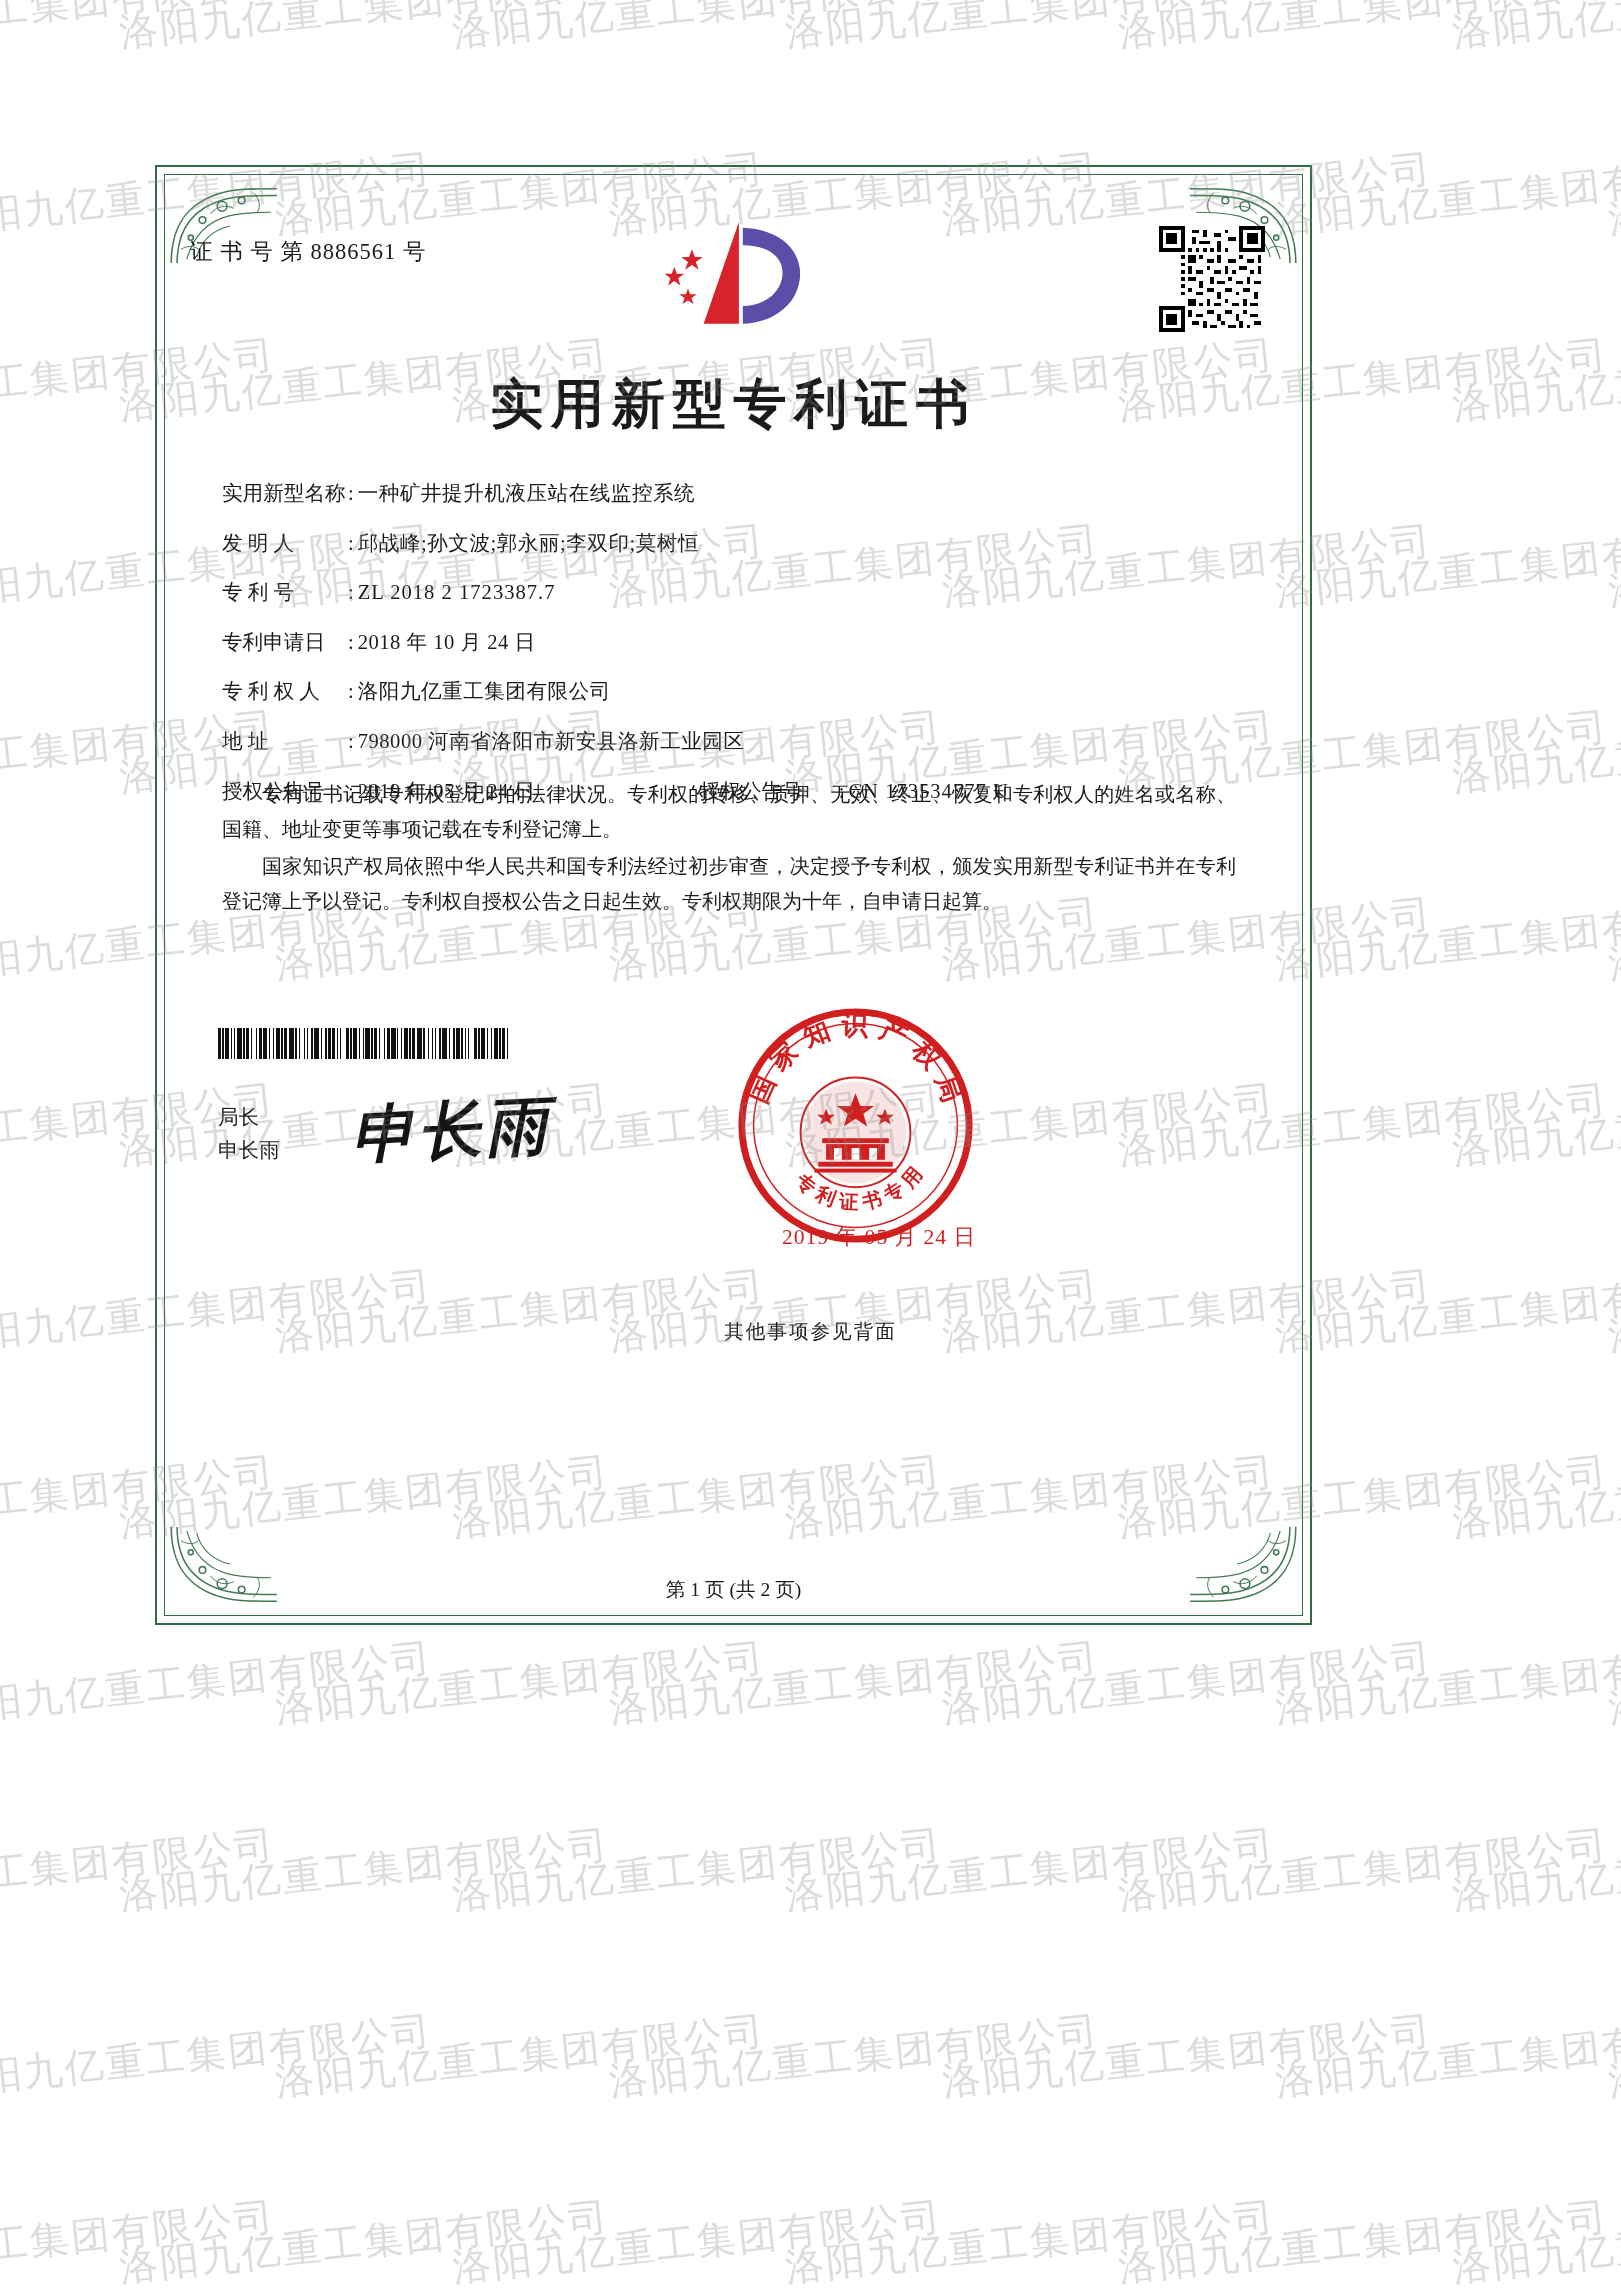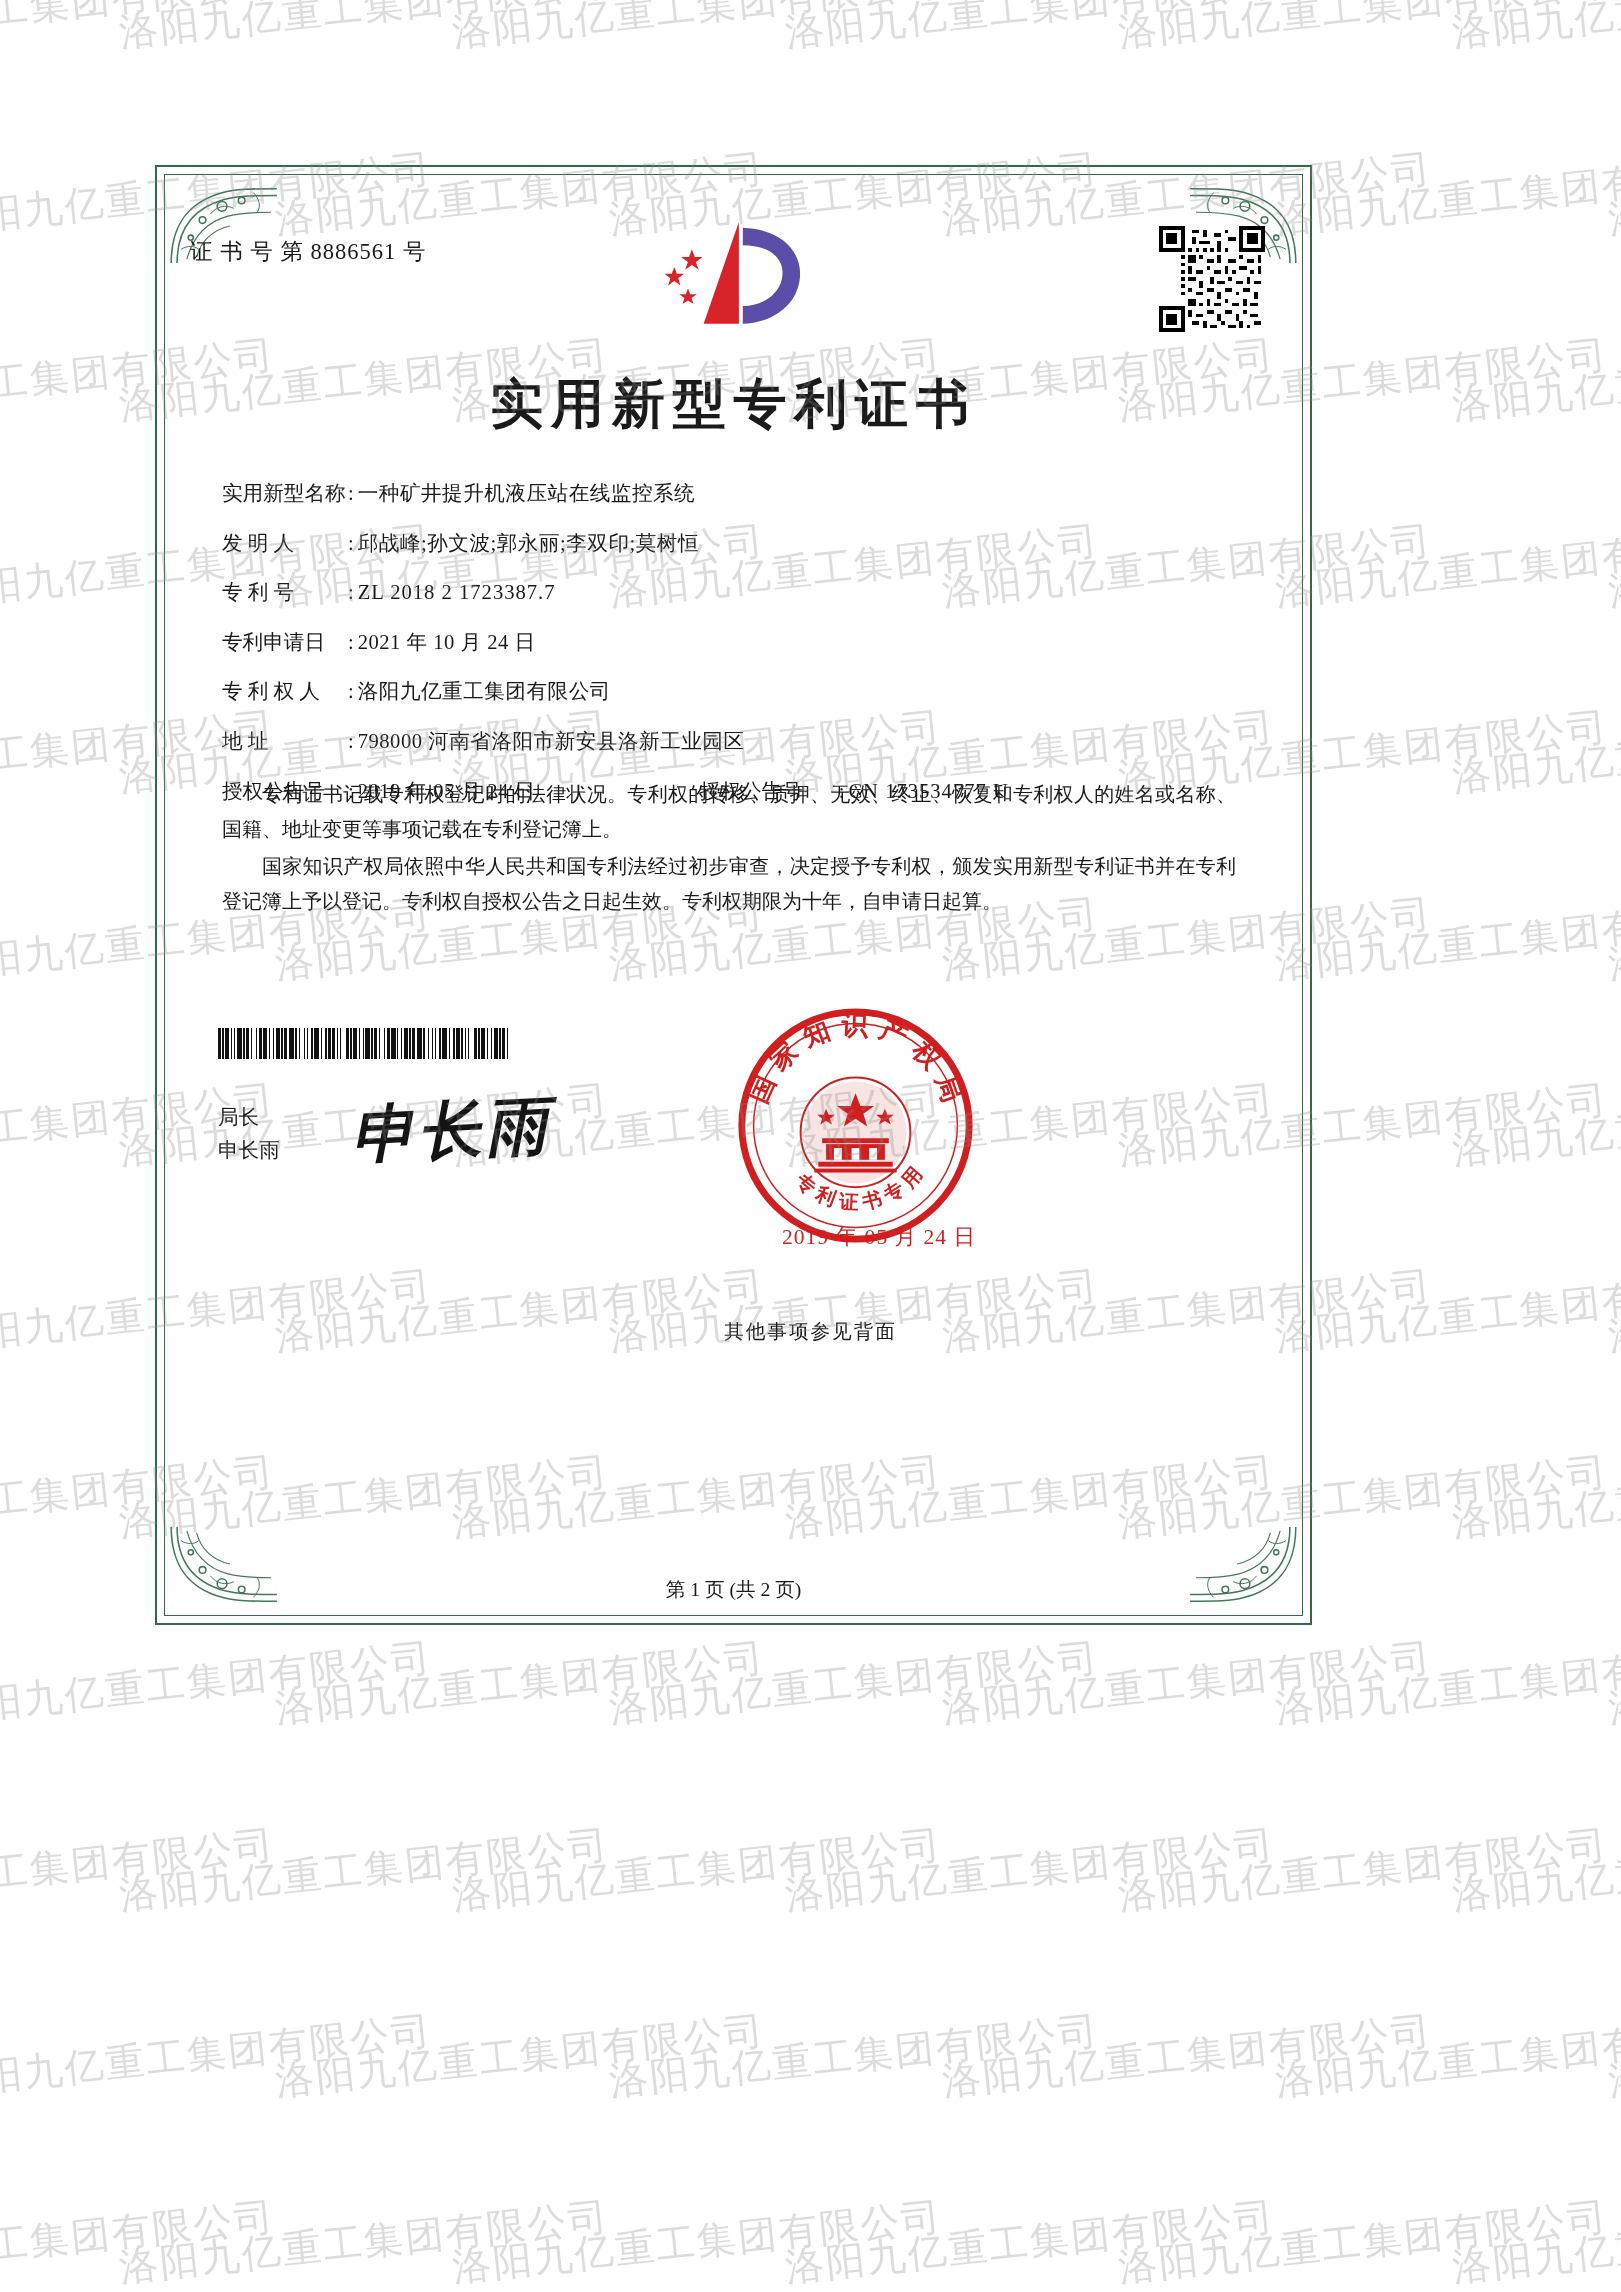--- a/index.html
+++ b/index.html
@@ -533,21 +533,21 @@
 
     <div class="field-row">
       <span class="field-label spread">专 利 号</span>
       <span class="field-colon">:</span>
       <span class="field-value mono-ish">ZL 2018 2 1723387.7</span>
     </div>
 
     <div class="field-row">
       <span class="field-label">专利申请日</span>
       <span class="field-colon">:</span>
-      <span class="field-value">2021 年 10 月 24 日</span>
+      <span class="field-value">2018 年 10 月 24 日</span>
     </div>
 
     <div class="field-row">
       <span class="field-label spread">专 利 权 人</span>
       <span class="field-colon">:</span>
       <span class="field-value">洛阳九亿重工集团有限公司</span>
     </div>
 
     <div class="field-row">
       <span class="field-label spread">地        址</span>

